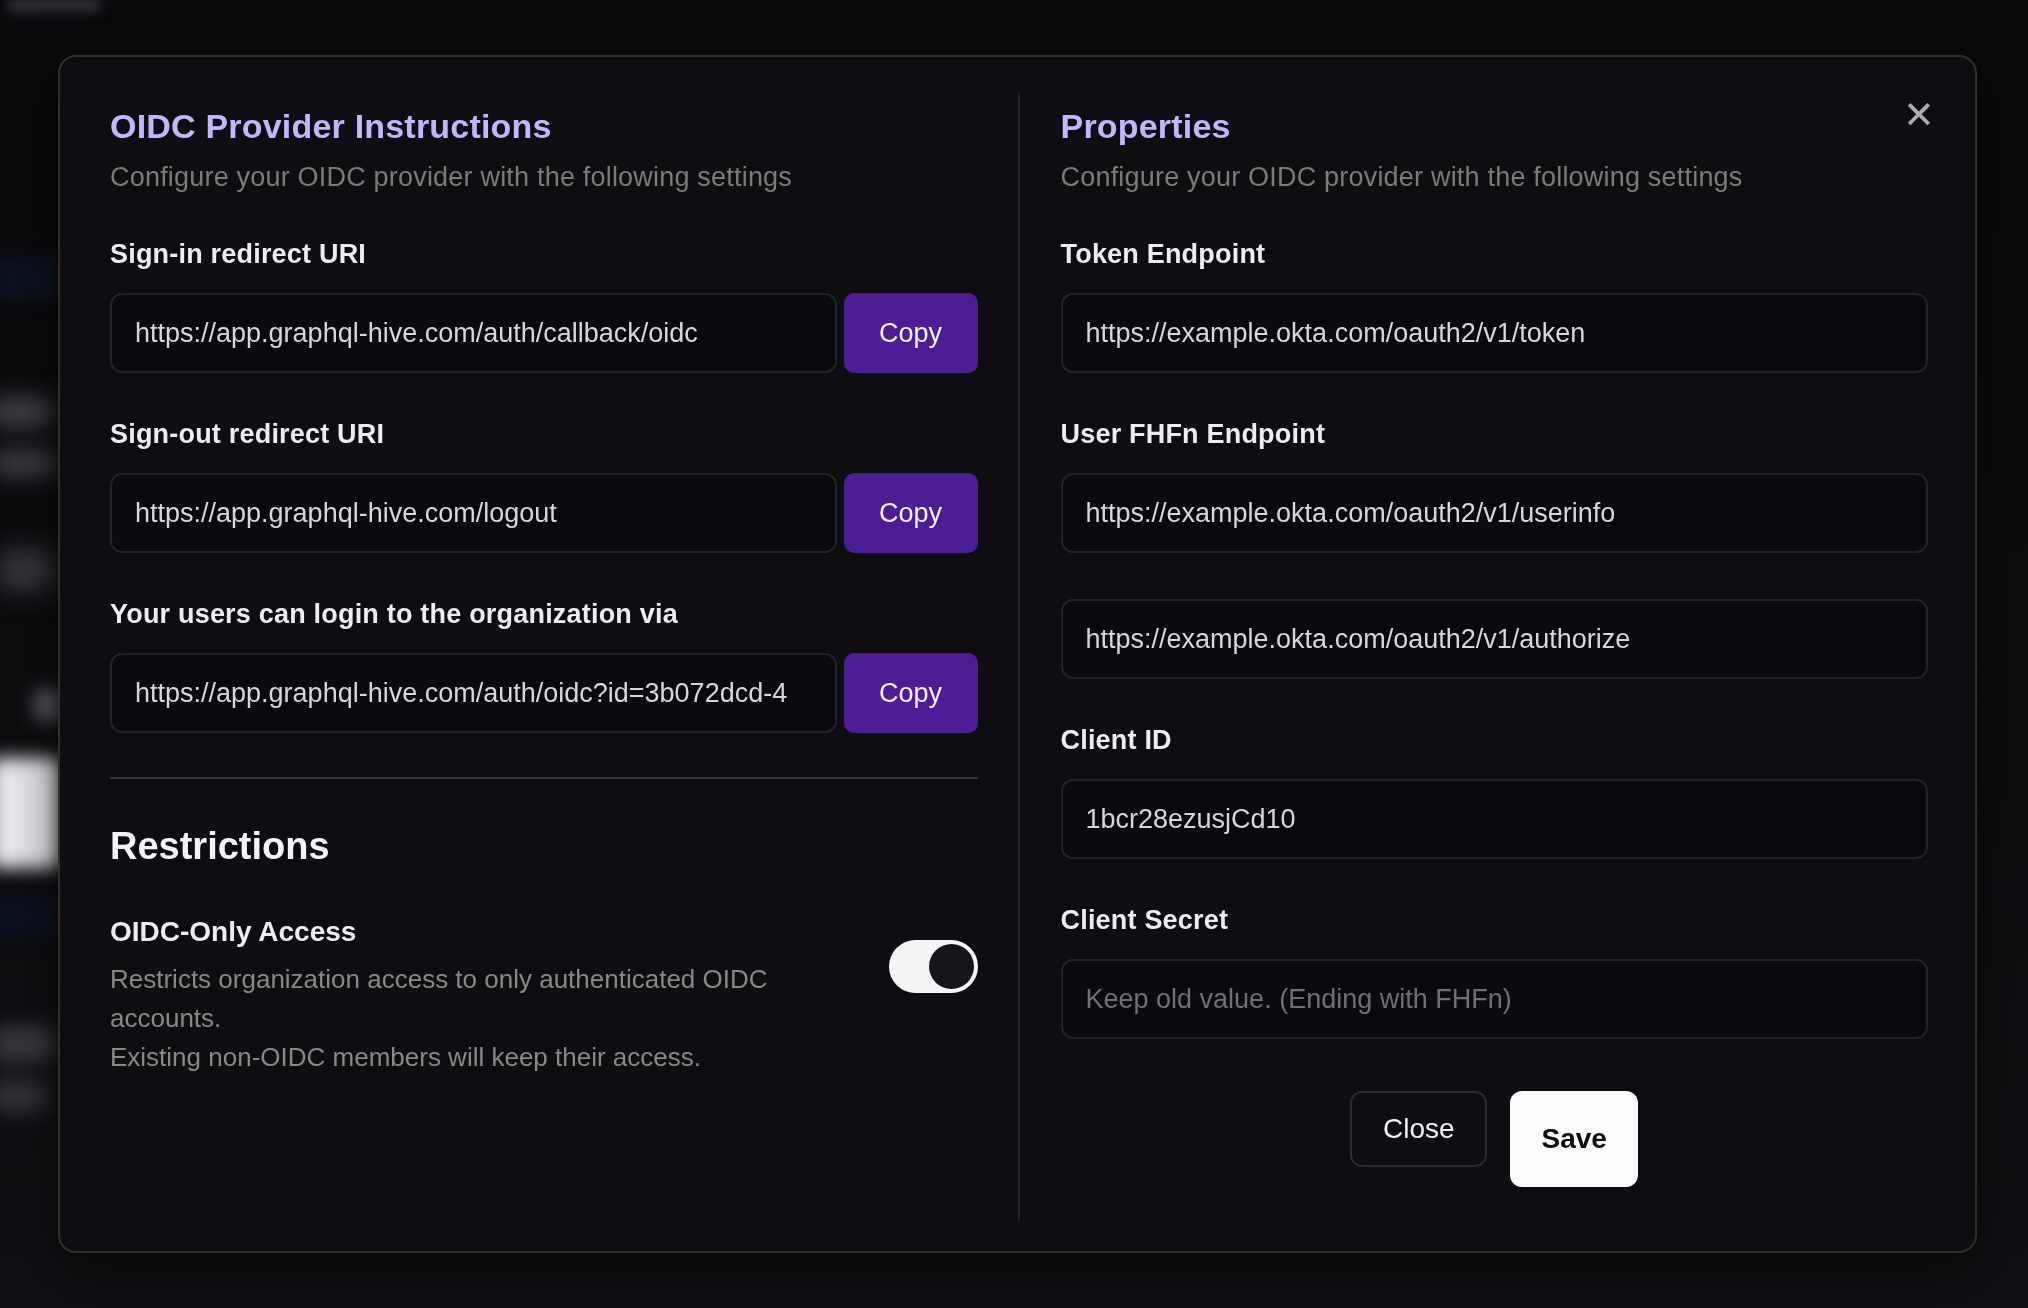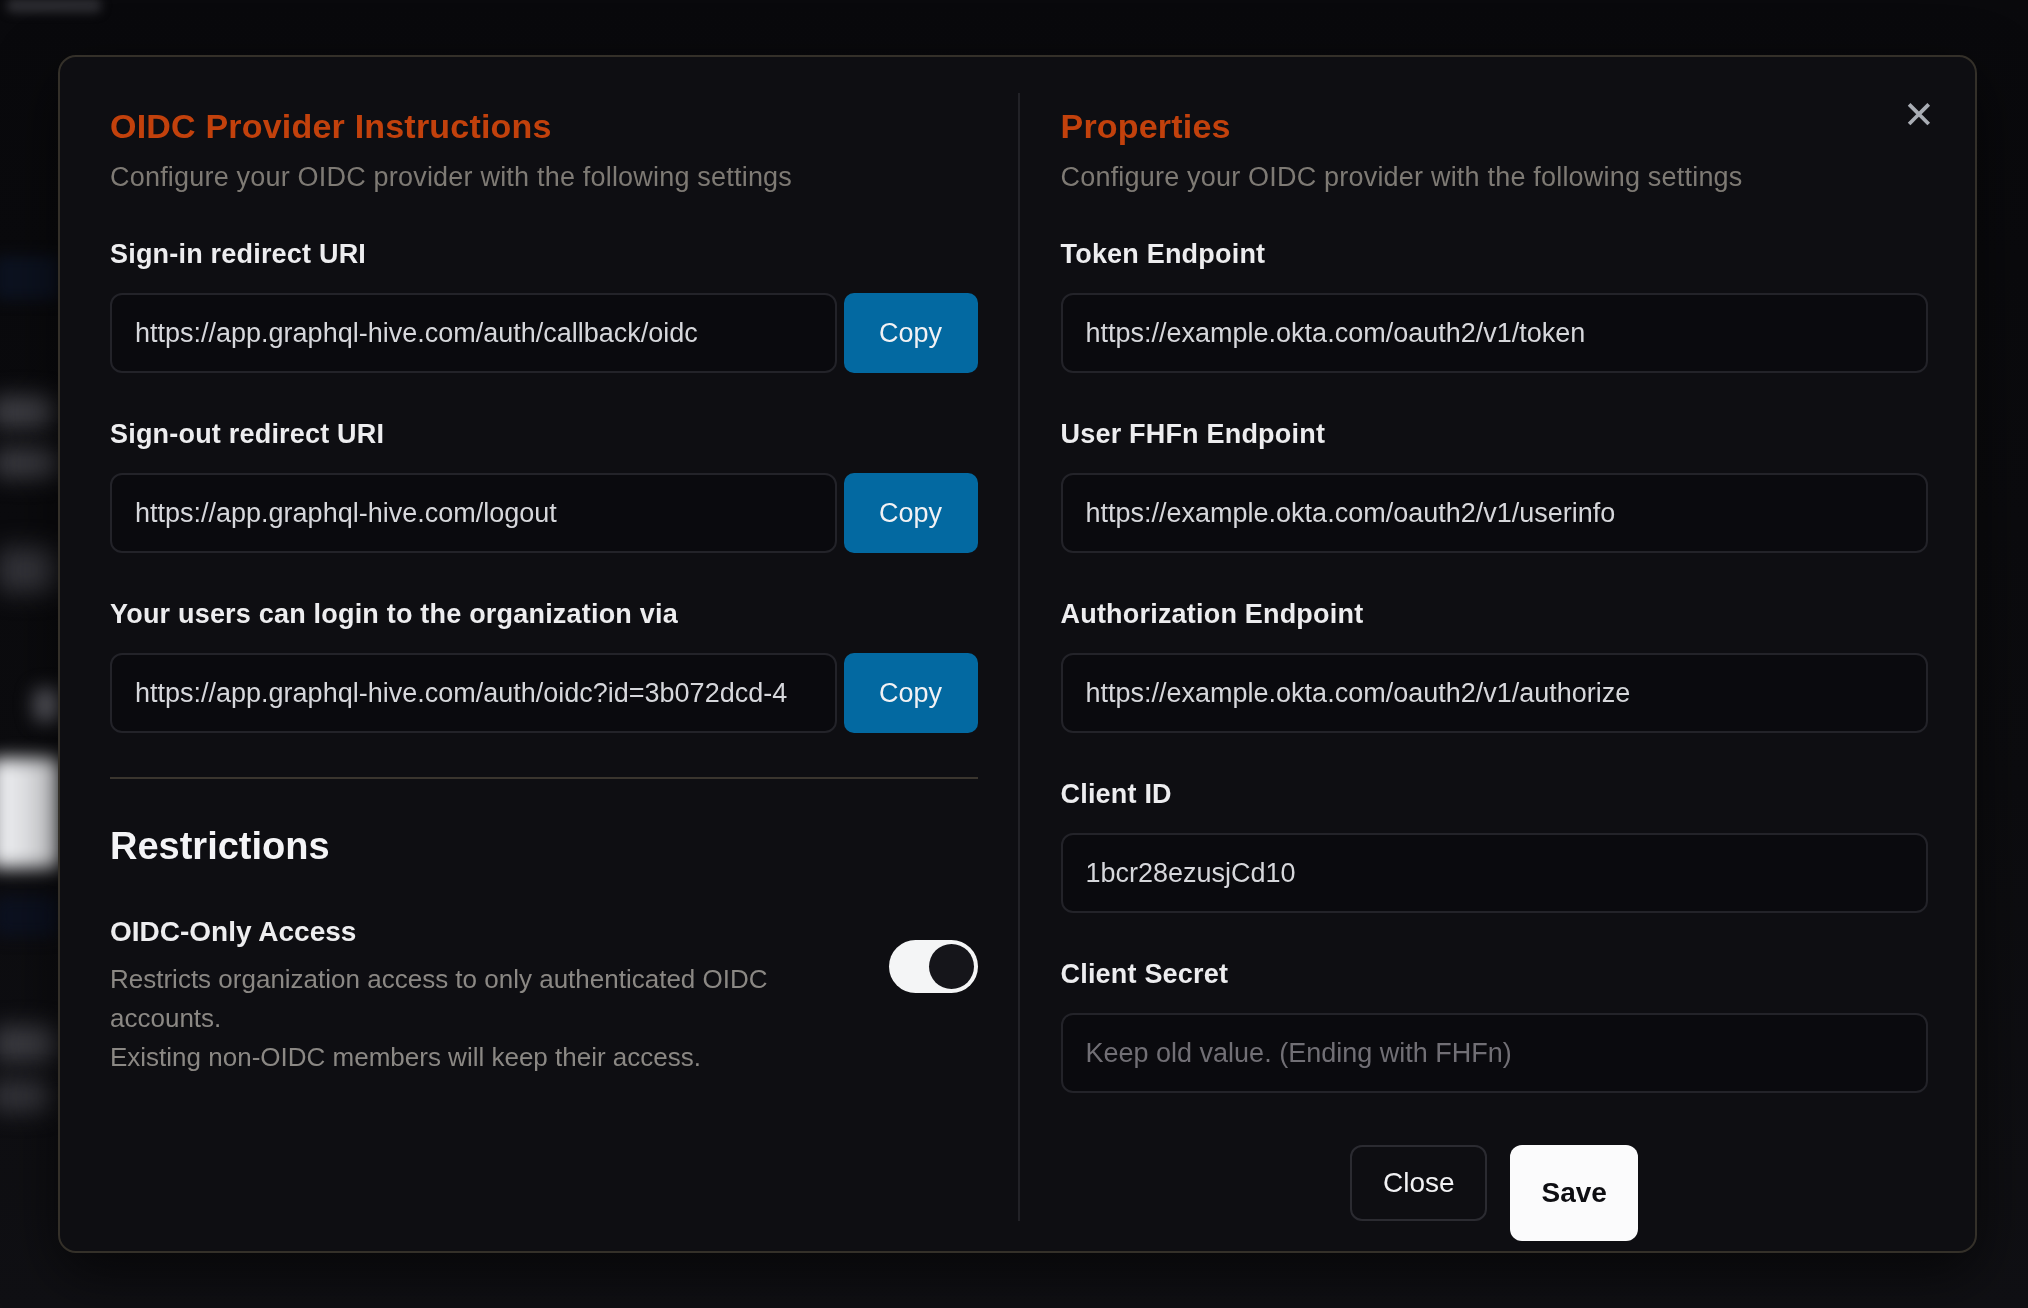--- a/index.html
+++ b/index.html
@@ -41,39 +41,39 @@
     position:absolute; top:30px; right:28px;
     width:56px; height:56px;
     background:transparent; border:none; cursor:pointer;
     color:#a9adb4; font-size:38px; line-height:56px; font-weight:400;
   }
 
   .col-left { padding:50px 40px 0 50px; }
   .col-right{ padding:50px 47px 0 43px; position:relative; height:100%; }
 
   .section-title{
-    font-size:34px; font-weight:700; color:#c2410c; letter-spacing:.2px;
+    font-size:34px; font-weight:700; color:#c4b5fd; letter-spacing:.2px;
   }
   .section-subtitle{
     margin-top:16px; font-size:27px; color:#7e7a74; letter-spacing:.2px;
   }
   .field{ margin-top:46px; }
   .field-label{ font-size:27px; font-weight:700; color:#ededef; letter-spacing:.2px; }
   .input-row{ display:flex; gap:7px; margin-top:23px; }
   .text-input{
     height:80px; width:100%; flex:1; min-width:0;
     background:#0a0a0e; border:2px solid #232329; border-radius:12px;
     color:#d6d7db; font-size:27px; padding:0 23px;
     font-family:"Liberation Sans", sans-serif;
     outline:none; white-space:nowrap; overflow:hidden;
   }
   .text-input::placeholder{ color:#716f75; }
   .copy-btn{
     width:134px; height:80px; flex:none;
-    background:#0369a1; border:none; border-radius:10px;
+    background:#4c1d95; border:none; border-radius:10px;
     color:#f2f2f4; font-size:27px; font-weight:500; cursor:pointer;
     font-family:"Liberation Sans", sans-serif;
   }
   .hr{
     margin-top:44px; border:none; border-top:2px solid #3a352e; width:100%;
   }
   .restrictions-title{
     margin-top:46px; font-size:38px; font-weight:700; color:#f4f4f6;
   }
   .restriction-row{ display:flex; margin-top:48px; align-items:flex-start;justify-content:flex-end; }
@@ -187,21 +187,20 @@
         </div>
 
         <div class="field">
           <div class="field-label">User FHFn Endpoint</div>
           <div class="input-row">
             <input class="text-input" type="text" value="https://example.okta.com/oauth2/v1/userinfo" style="">
           </div>
         </div>
 
         <div class="field">
-          <div class="field-label">Authorization Endpoint</div>
           <div class="input-row">
             <input class="text-input" type="text" value="https://example.okta.com/oauth2/v1/authorize" style="">
           </div>
         </div>
 
         <div class="field">
           <div class="field-label">Client ID</div>
           <div class="input-row">
             <input class="text-input" type="text" value="1bcr28ezusjCd10" style="">
           </div>

